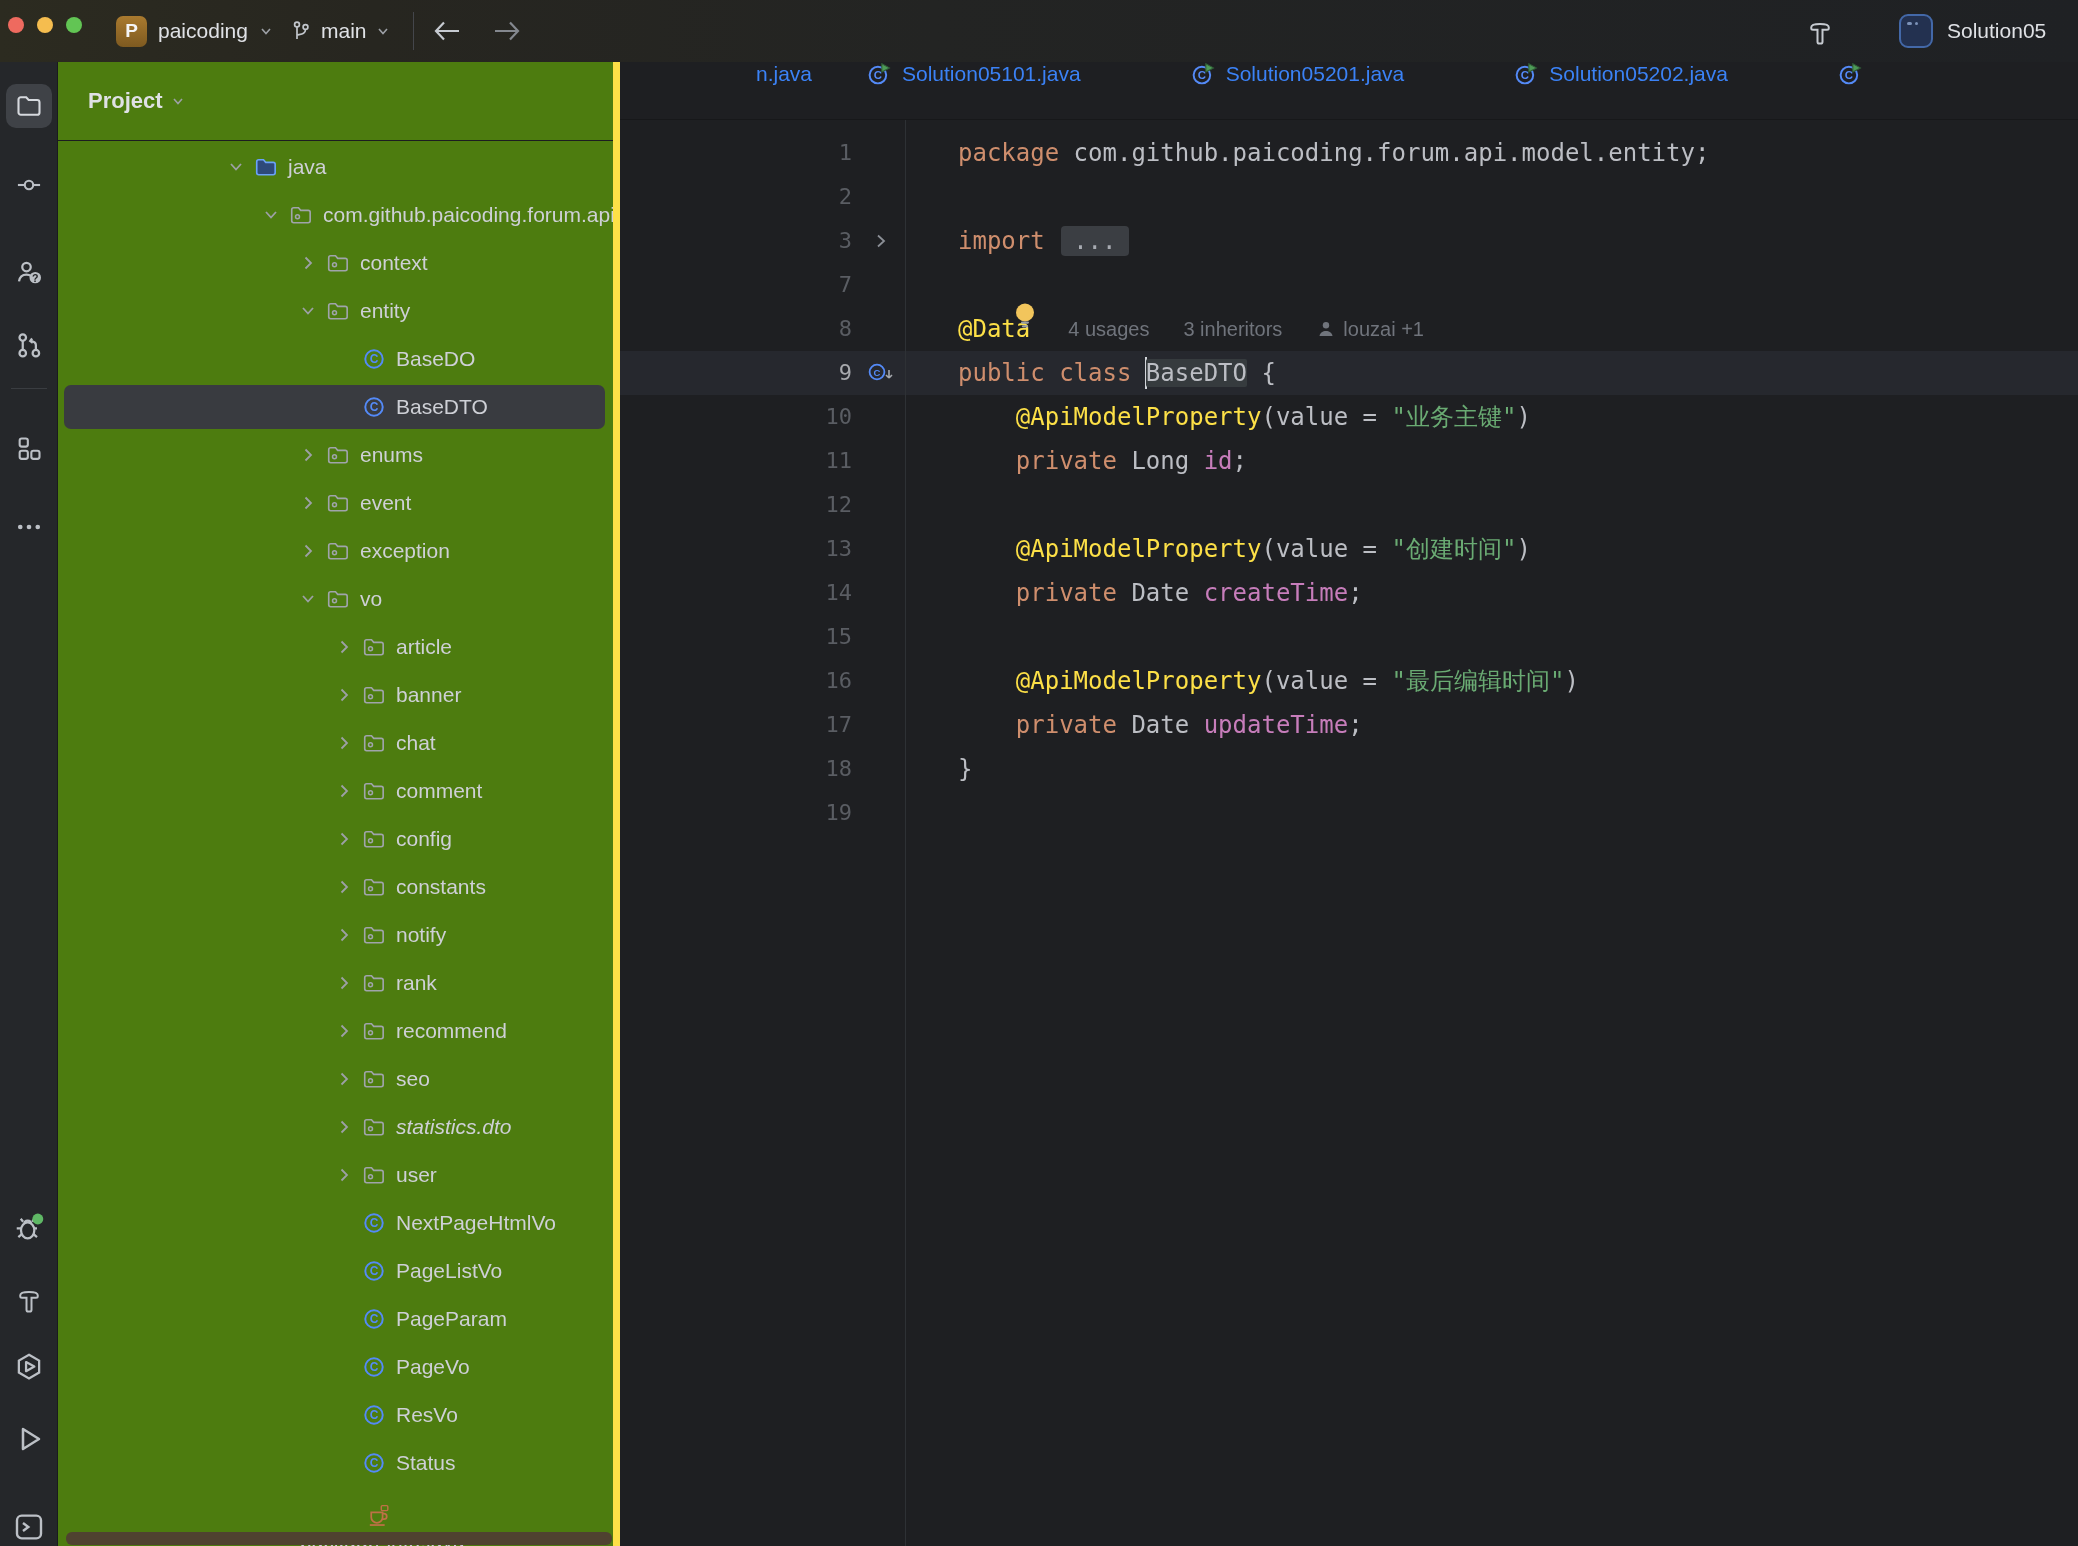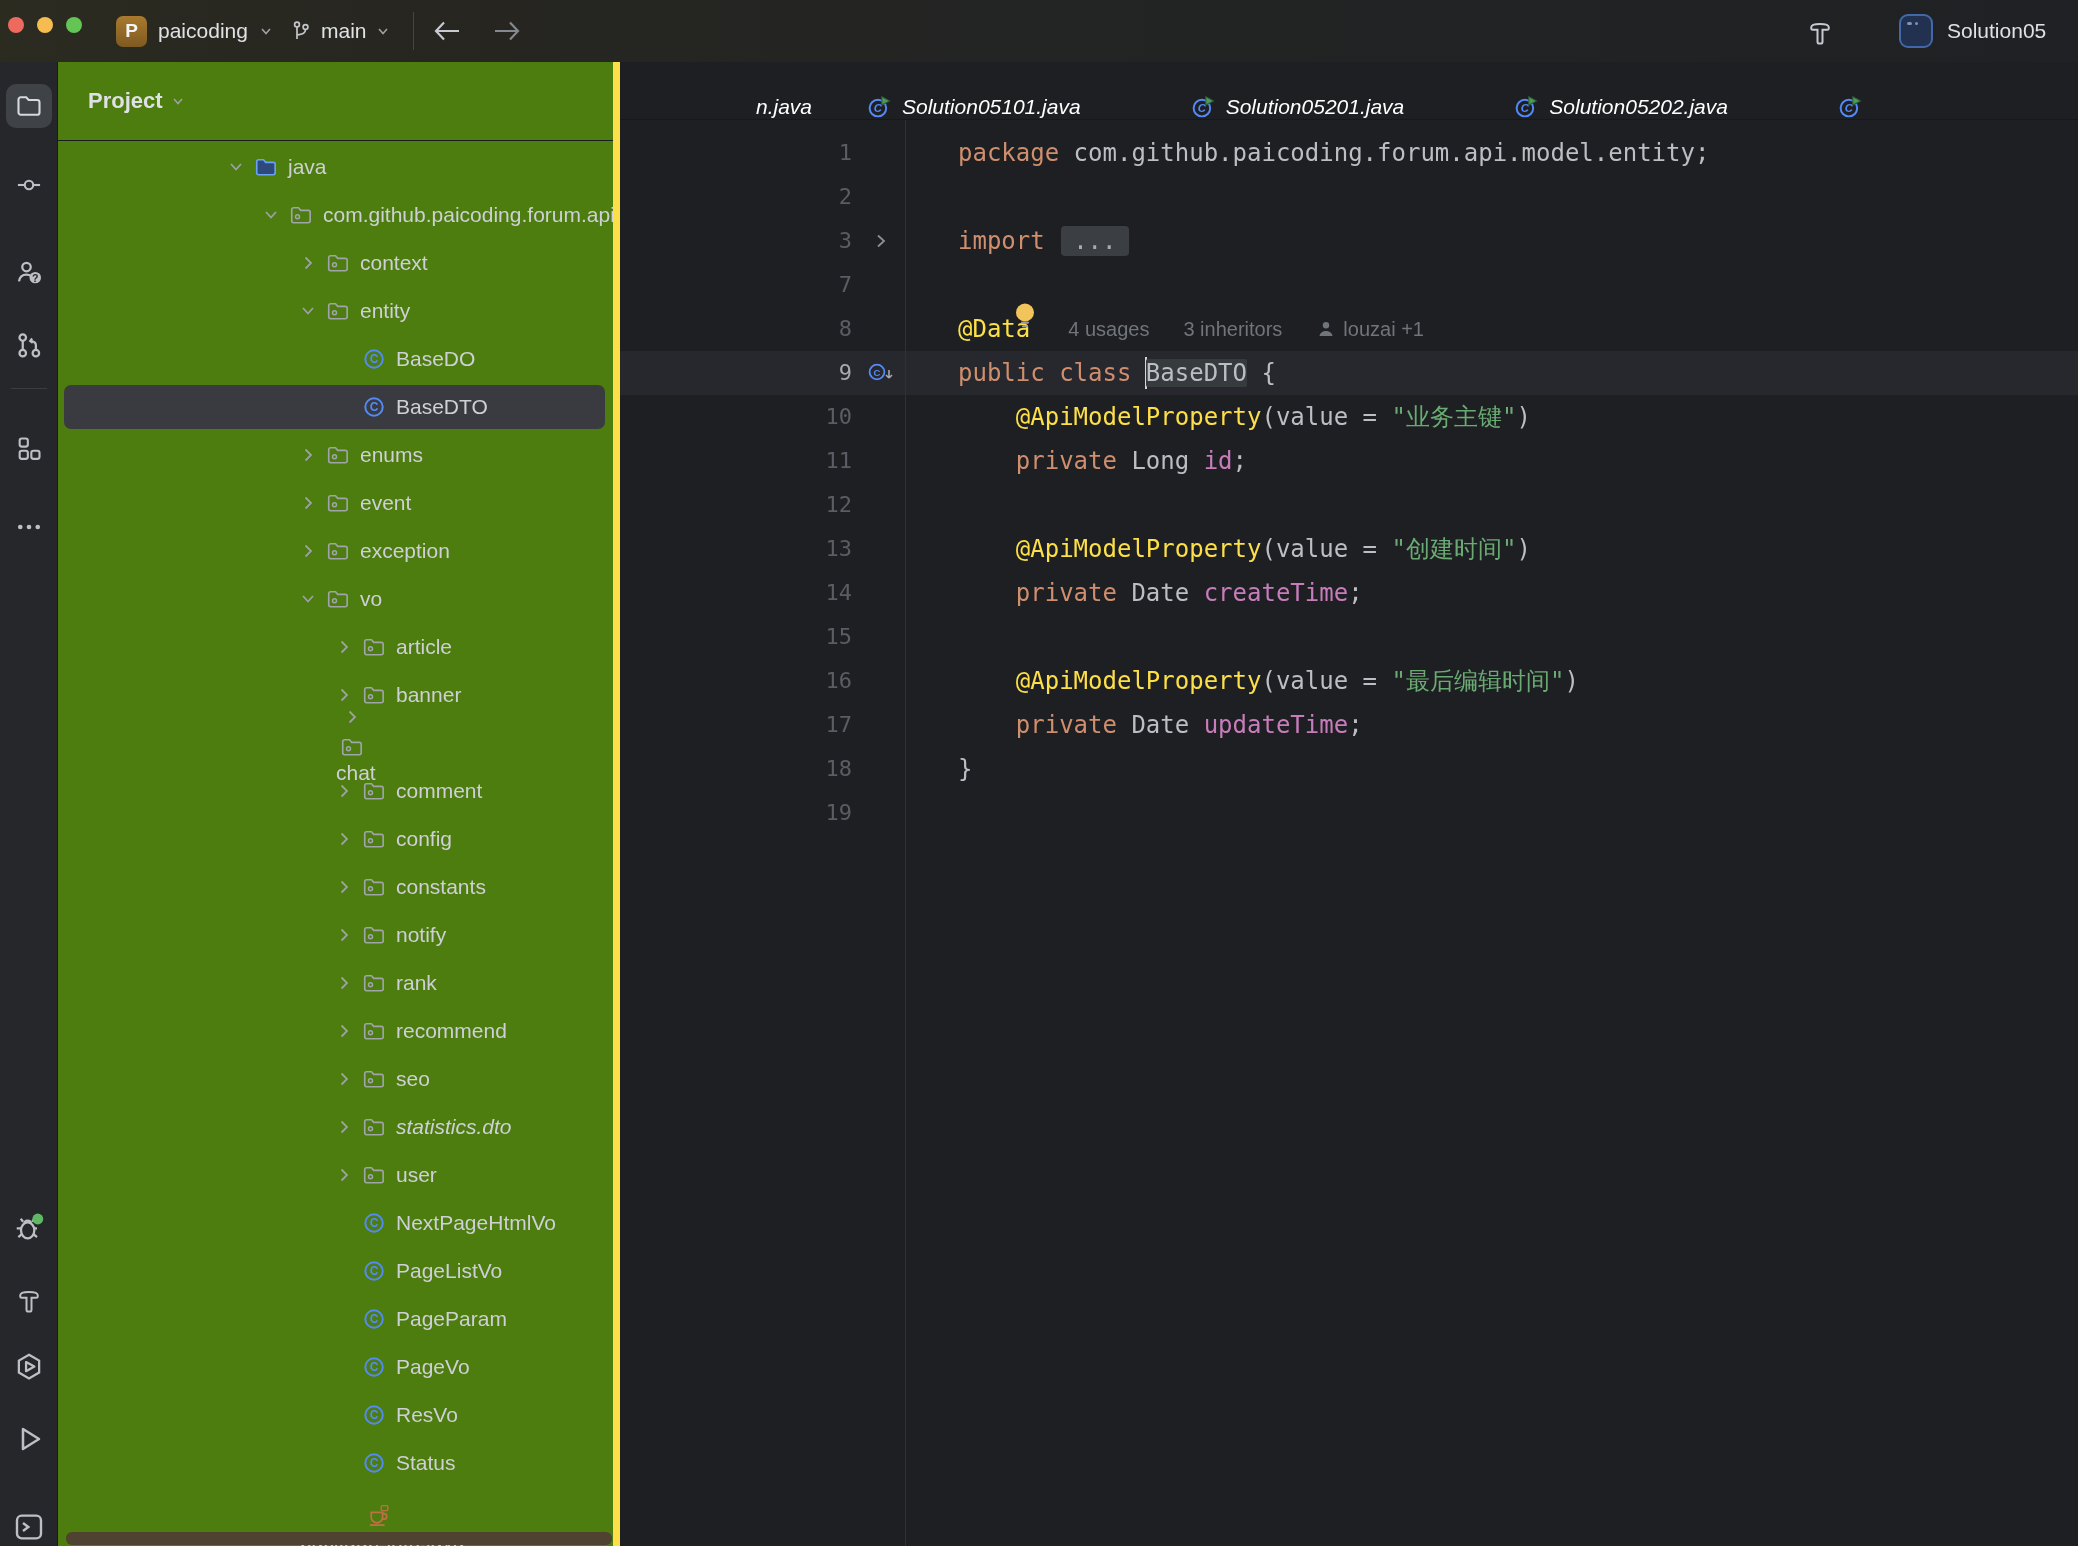--- a/index.html
+++ b/index.html
@@ -50,21 +50,21 @@
   .tree-row.selected .selbg{background:#393B40;}
   .tree-cell{position:relative;display:flex;align-items:center;}
   .chev-slot{width:32px;height:24px;display:flex;align-items:center;justify-content:center;flex:0 0 32px;}
   .tree-ico{width:28px;height:24px;display:flex;align-items:center;justify-content:center;flex:0 0 28px;}
   .tree-label{font-size:21px;color:#CED0D6;padding-left:8px;}
   .tree-hscroll{position:absolute;left:8px;top:1470px;width:546px;height:13px;border-radius:6px;background:#4F4230;}
 
   
   .tabbar{position:absolute;left:620px;top:62px;width:1458px;height:58px;background:#1E1F22;
     display:flex;align-items:stretch;overflow:hidden;border-bottom:1px solid #17181A;}
-  .tab{display:flex;align-items:flex-end;gap:11px;padding:0 55px;font-size:21px;color:#ffffff;white-space:nowrap;font-style:italic;}
+  .tab{display:flex;align-items:flex-start;gap:11px;padding:0 55px;font-size:21px;color:#3b82f6;white-space:nowrap;}
   .tab.partial-left{width:192px;flex:0 0 192px;padding:0;justify-content:flex-end;overflow:hidden;}
   .tab .tico{flex:0 0 24px;}
 
   
   .editor{position:absolute;left:620px;top:120px;width:1458px;height:1426px;background:#1E1F22;overflow:hidden;}
   .gutter-divider{position:absolute;left:285px;top:0;bottom:0;width:1px;background:#2E3135;z-index:5;}
   .code-lines{position:absolute;left:0;top:11px;width:100%;}
   .code-line{position:relative;height:44px;display:flex;align-items:center;
     font-family:"DejaVu Sans Mono",monospace;font-size:24px;}
   .code-line.current{background:#26282E;}
@@ -424,21 +424,21 @@
               <svg class="tico" width="24" height="24" viewBox="0 0 22 22">
                 <path d="M2.5 6.2c0-1 .8-1.8 1.8-1.8h4.4l2 2.3h6.9c1 0 1.8.8 1.8 1.8v7.8c0 1-.8 1.8-1.8 1.8H4.3c-1 0-1.8-.8-1.8-1.8z" fill="none" stroke="#A0A4AB" stroke-width="1.5"></path>
                 <circle cx="7.8" cy="12.6" r="1.8" fill="none" stroke="#A0A4AB" stroke-width="1.4"></circle>
               </svg>
             </span>
             <span class="tree-label">banner</span>
           </div>
         </div>
         <div class="tree-row">
           <div class="selbg"></div>
-          <div class="tree-cell" style="padding-left: 270px; flex-direction: column;">
+          <div class="tree-cell" style="padding-left: 270px;">
             <span class="chev-slot">
               <svg class="tico" width="22" height="22" viewBox="0 0 22 22">
                 <polyline points="8.5,5.5 14,11 8.5,16.5" fill="none" stroke="#9DA0A6" stroke-width="1.8"></polyline>
               </svg>
             </span>
             <span class="tree-ico">
               <svg class="tico" width="24" height="24" viewBox="0 0 22 22">
                 <path d="M2.5 6.2c0-1 .8-1.8 1.8-1.8h4.4l2 2.3h6.9c1 0 1.8.8 1.8 1.8v7.8c0 1-.8 1.8-1.8 1.8H4.3c-1 0-1.8-.8-1.8-1.8z" fill="none" stroke="#A0A4AB" stroke-width="1.5"></path>
                 <circle cx="7.8" cy="12.6" r="1.8" fill="none" stroke="#A0A4AB" stroke-width="1.4"></circle>
               </svg>

